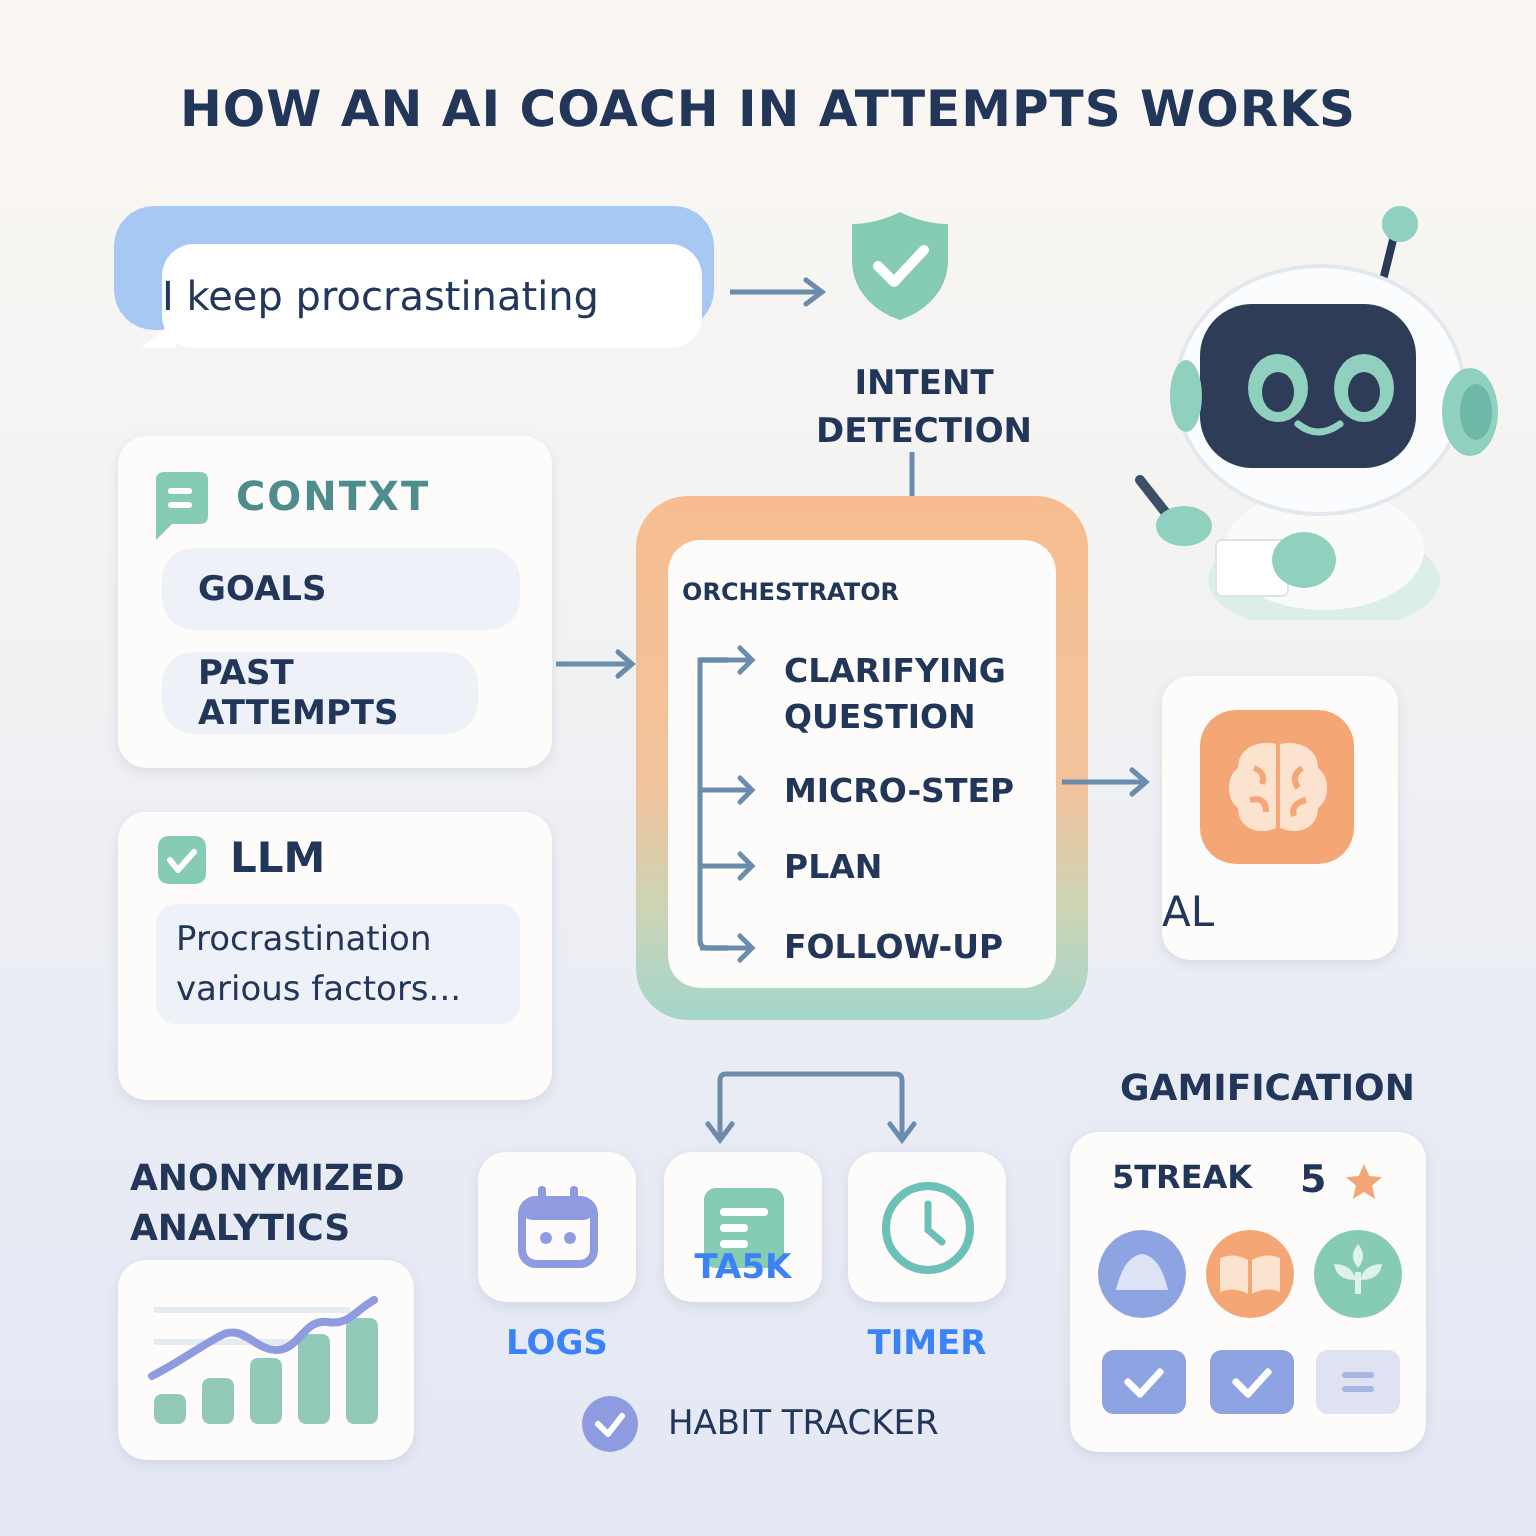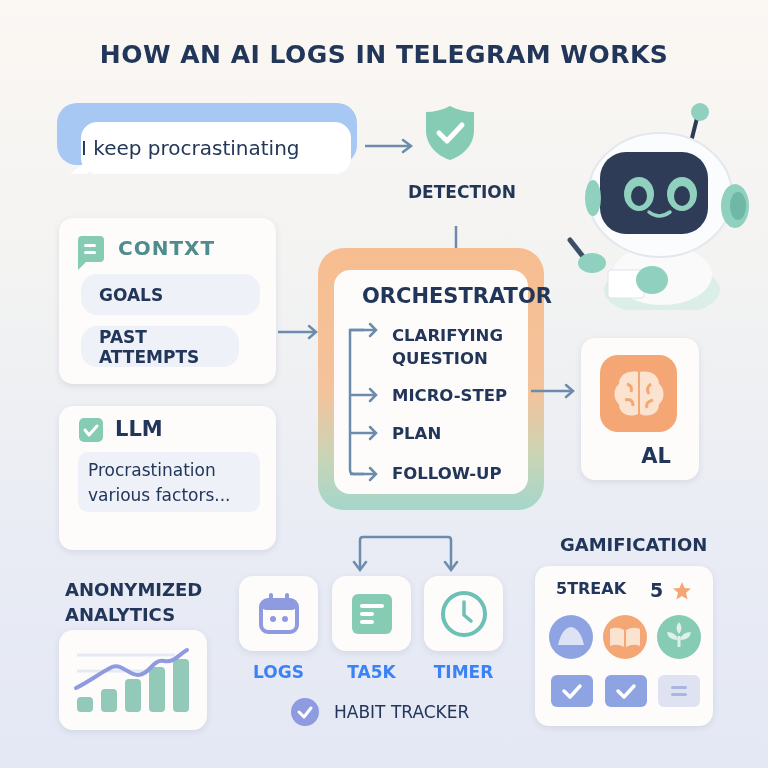--- a/index.html
+++ b/index.html
@@ -50,38 +50,39 @@
   .icon-card {
     background:#fdfcfb; border-radius:14px; position:absolute;
     box-shadow:0 2px 6px rgba(120,130,160,0.18);
     display:flex; align-items:center; justify-content:center;
   }
   .icon-label { position:absolute; font-weight:bold; font-size:17px; color:#3b82f6; text-align:center; }
 </style>
 </head>
 <body>
 
-<div class="abs title">HOW AN AI LOGS IN TELEGRAM WORKS</div>
+<div class="abs title">HOW AN AI COACH IN ATTEMPTS WORKS</div>
 
 <div class="abs chat-outer"></div>
 <div class="abs chat-tail"></div>
 <div class="abs chat-inner">
   <span>I keep procrastinating</span>
 </div>
 
 <svg class="abs" style="left:365px;top:138px" width="52" height="16">
   <line x1="0" y1="8" x2="46" y2="8" stroke="#6c8cad" stroke-width="2.5"></line>
   <polyline points="38,2 46,8 38,14" fill="none" stroke="#6c8cad" stroke-width="2.5" stroke-linecap="round"></polyline>
 </svg>
 
 <svg class="abs" style="left:424px;top:104px" width="52" height="58">
   <path d="M26 2 C34 6 42 8 50 8 L50 26 C50 42 38 52 26 56 C14 52 2 42 2 26 L2 8 C10 8 18 6 26 2 Z" fill="#86cbb4"></path>
   <polyline points="15,29 23,37 38,21" fill="none" stroke="#fff" stroke-width="5" stroke-linecap="round" stroke-linejoin="round"></polyline>
 </svg>
 <div class="abs label-bold" style="left:400px;top:180px;width:124px;text-align:center;font-size:17px;line-height:24px">
+  <div>INTENT</div>
   <div>DETECTION</div>
 </div>
 
 <svg class="abs" style="left:448px;top:226px" width="16" height="40">
   <line x1="8" y1="0" x2="8" y2="36" stroke="#6c8cad" stroke-width="2.5"></line>
   <polyline points="2,28 8,36 14,28" fill="none" stroke="#6c8cad" stroke-width="2.5" stroke-linecap="round"></polyline>
 </svg>
 
 <svg class="abs" style="left:560px;top:100px" width="200" height="210">
   <line x1="138" y1="14" x2="131" y2="42" stroke="#2b3a55" stroke-width="4"></line>
@@ -125,21 +126,21 @@
   <polyline points="6,12 10,17 18,8" fill="none" stroke="#fff" stroke-width="3" stroke-linecap="round" stroke-linejoin="round"></polyline>
 </svg>
 <div class="abs" style="left:115px;top:417px;font-size:21px;font-weight:bold;color:#22365a">LLM</div>
 <div class="abs" style="left:78px;top:452px;width:182px;height:60px;background:#eef1f7;border-radius:10px;box-sizing:border-box;padding:6px 10px;font-size:17px;line-height:25px;color:#22365a">
   <div>Procrastination</div>
   <div>various factors...</div>
 </div>
 
 <div class="abs orch-border"></div>
 <div class="abs orch-inner"></div>
-<div class="abs orch-item" style="left:362px;top:285px;font-size:21px">ORCHESTRATOR</div>
+<div class="abs orch-item" style="left:341px;top:285px;font-size:12px">ORCHESTRATOR</div>
 <svg class="abs" style="left:344px;top:320px" width="40" height="165">
   <path d="M20 10 L6 10 L6 150 Q6 154 10 154 L20 154" fill="none" stroke="#6c8cad" stroke-width="2.5"></path>
   <line x1="6" y1="10" x2="32" y2="10" stroke="#6c8cad" stroke-width="2.5"></line>
   <polyline points="26,4 32,10 26,16" fill="none" stroke="#6c8cad" stroke-width="2.5" stroke-linecap="round"></polyline>
   <line x1="6" y1="75" x2="32" y2="75" stroke="#6c8cad" stroke-width="2.5"></line>
   <polyline points="26,69 32,75 26,81" fill="none" stroke="#6c8cad" stroke-width="2.5" stroke-linecap="round"></polyline>
   <line x1="6" y1="113" x2="32" y2="113" stroke="#6c8cad" stroke-width="2.5"></line>
   <polyline points="26,107 32,113 26,119" fill="none" stroke="#6c8cad" stroke-width="2.5" stroke-linecap="round"></polyline>
   <line x1="6" y1="154" x2="32" y2="154" stroke="#6c8cad" stroke-width="2.5"></line>
   <polyline points="26,148 32,154 26,160" fill="none" stroke="#6c8cad" stroke-width="2.5" stroke-linecap="round"></polyline>
@@ -157,21 +158,21 @@
   <polyline points="35,2 42,8 35,14" fill="none" stroke="#6c8cad" stroke-width="2.5" stroke-linecap="round"></polyline>
 </svg>
 
 <div class="abs card" style="left:581px;top:338px;width:118px;height:142px"></div>
 <div class="abs" style="left:600px;top:355px;width:77px;height:77px;border-radius:18px;background:#f4a675"></div>
 <svg class="abs" style="left:611px;top:368px" width="56" height="52">
   <path d="M27 4 C18 2 8 6 8 16 C2 20 2 32 8 36 C8 46 18 50 27 46 Z" fill="#fbe3cf"></path>
   <path d="M29 4 C38 2 48 6 48 16 C54 20 54 32 48 36 C48 46 38 50 29 46 Z" fill="#fbe3cf"></path>
   <path d="M16 16 Q22 18 20 24 M40 16 Q34 20 38 26 M14 32 Q22 30 22 38 M42 32 Q34 34 36 40" fill="none" stroke="#f4a675" stroke-width="3"></path>
 </svg>
-<div class="abs" style="left:581px;top:444px;width:90px;text-align:right;font-size:21px;font-weight:bold;color:#22365a">AL</div>
+<div class="abs" style="left:581px;top:444px;width:90px;text-align:left;font-size:21px;font-weight:normal;color:#22365a">AL</div>
 
 <div class="abs label-bold" style="left:65px;top:577px;font-size:18px;line-height:25px">
   <div>ANONYMIZED</div>
   <div>ANALYTICS</div>
 </div>
 <div class="abs card" style="left:59px;top:630px;width:148px;height:100px"></div>
 <svg class="abs" style="left:70px;top:645px" width="130" height="75">
   <line x1="7" y1="10" x2="105" y2="10" stroke="#e6eaf2" stroke-width="3"></line>
   <line x1="7" y1="26" x2="80" y2="26" stroke="#e6eaf2" stroke-width="3"></line>
   <rect x="7" y="52" width="16" height="15" rx="4" fill="#92c9b8"></rect>
@@ -201,21 +202,21 @@
 <div class="icon-label" style="left:239px;top:662px;width:79px">LOGS</div>
 
 <div class="icon-card" style="left:332px;top:576px;width:79px;height:75px">
   <svg width="44" height="44">
     <rect x="2" y="2" width="40" height="40" rx="6" fill="#86cbb4"></rect>
     <rect x="10" y="12" width="24" height="4" rx="2" fill="#fff"></rect>
     <rect x="10" y="20" width="14" height="4" rx="2" fill="#fff"></rect>
     <rect x="10" y="28" width="14" height="4" rx="2" fill="#fff"></rect>
   </svg>
 </div>
-<div class="icon-label" style="left:332px;top:662px;width:79px">TA5K</div>
+<div class="icon-label" style="left:332px;top:624px;width:79px">TA5K</div>
 
 <div class="icon-card" style="left:424px;top:576px;width:79px;height:75px">
   <svg width="50" height="50">
     <circle cx="25" cy="25" r="21" fill="none" stroke="#6dc0b6" stroke-width="4"></circle>
     <polyline points="25,13 25,26 32,32" fill="none" stroke="#6dc0b6" stroke-width="3.5" stroke-linecap="round"></polyline>
   </svg>
 </div>
 <div class="icon-label" style="left:424px;top:662px;width:79px">TIMER</div>
 
 <svg class="abs" style="left:290px;top:697px" width="30" height="30">

